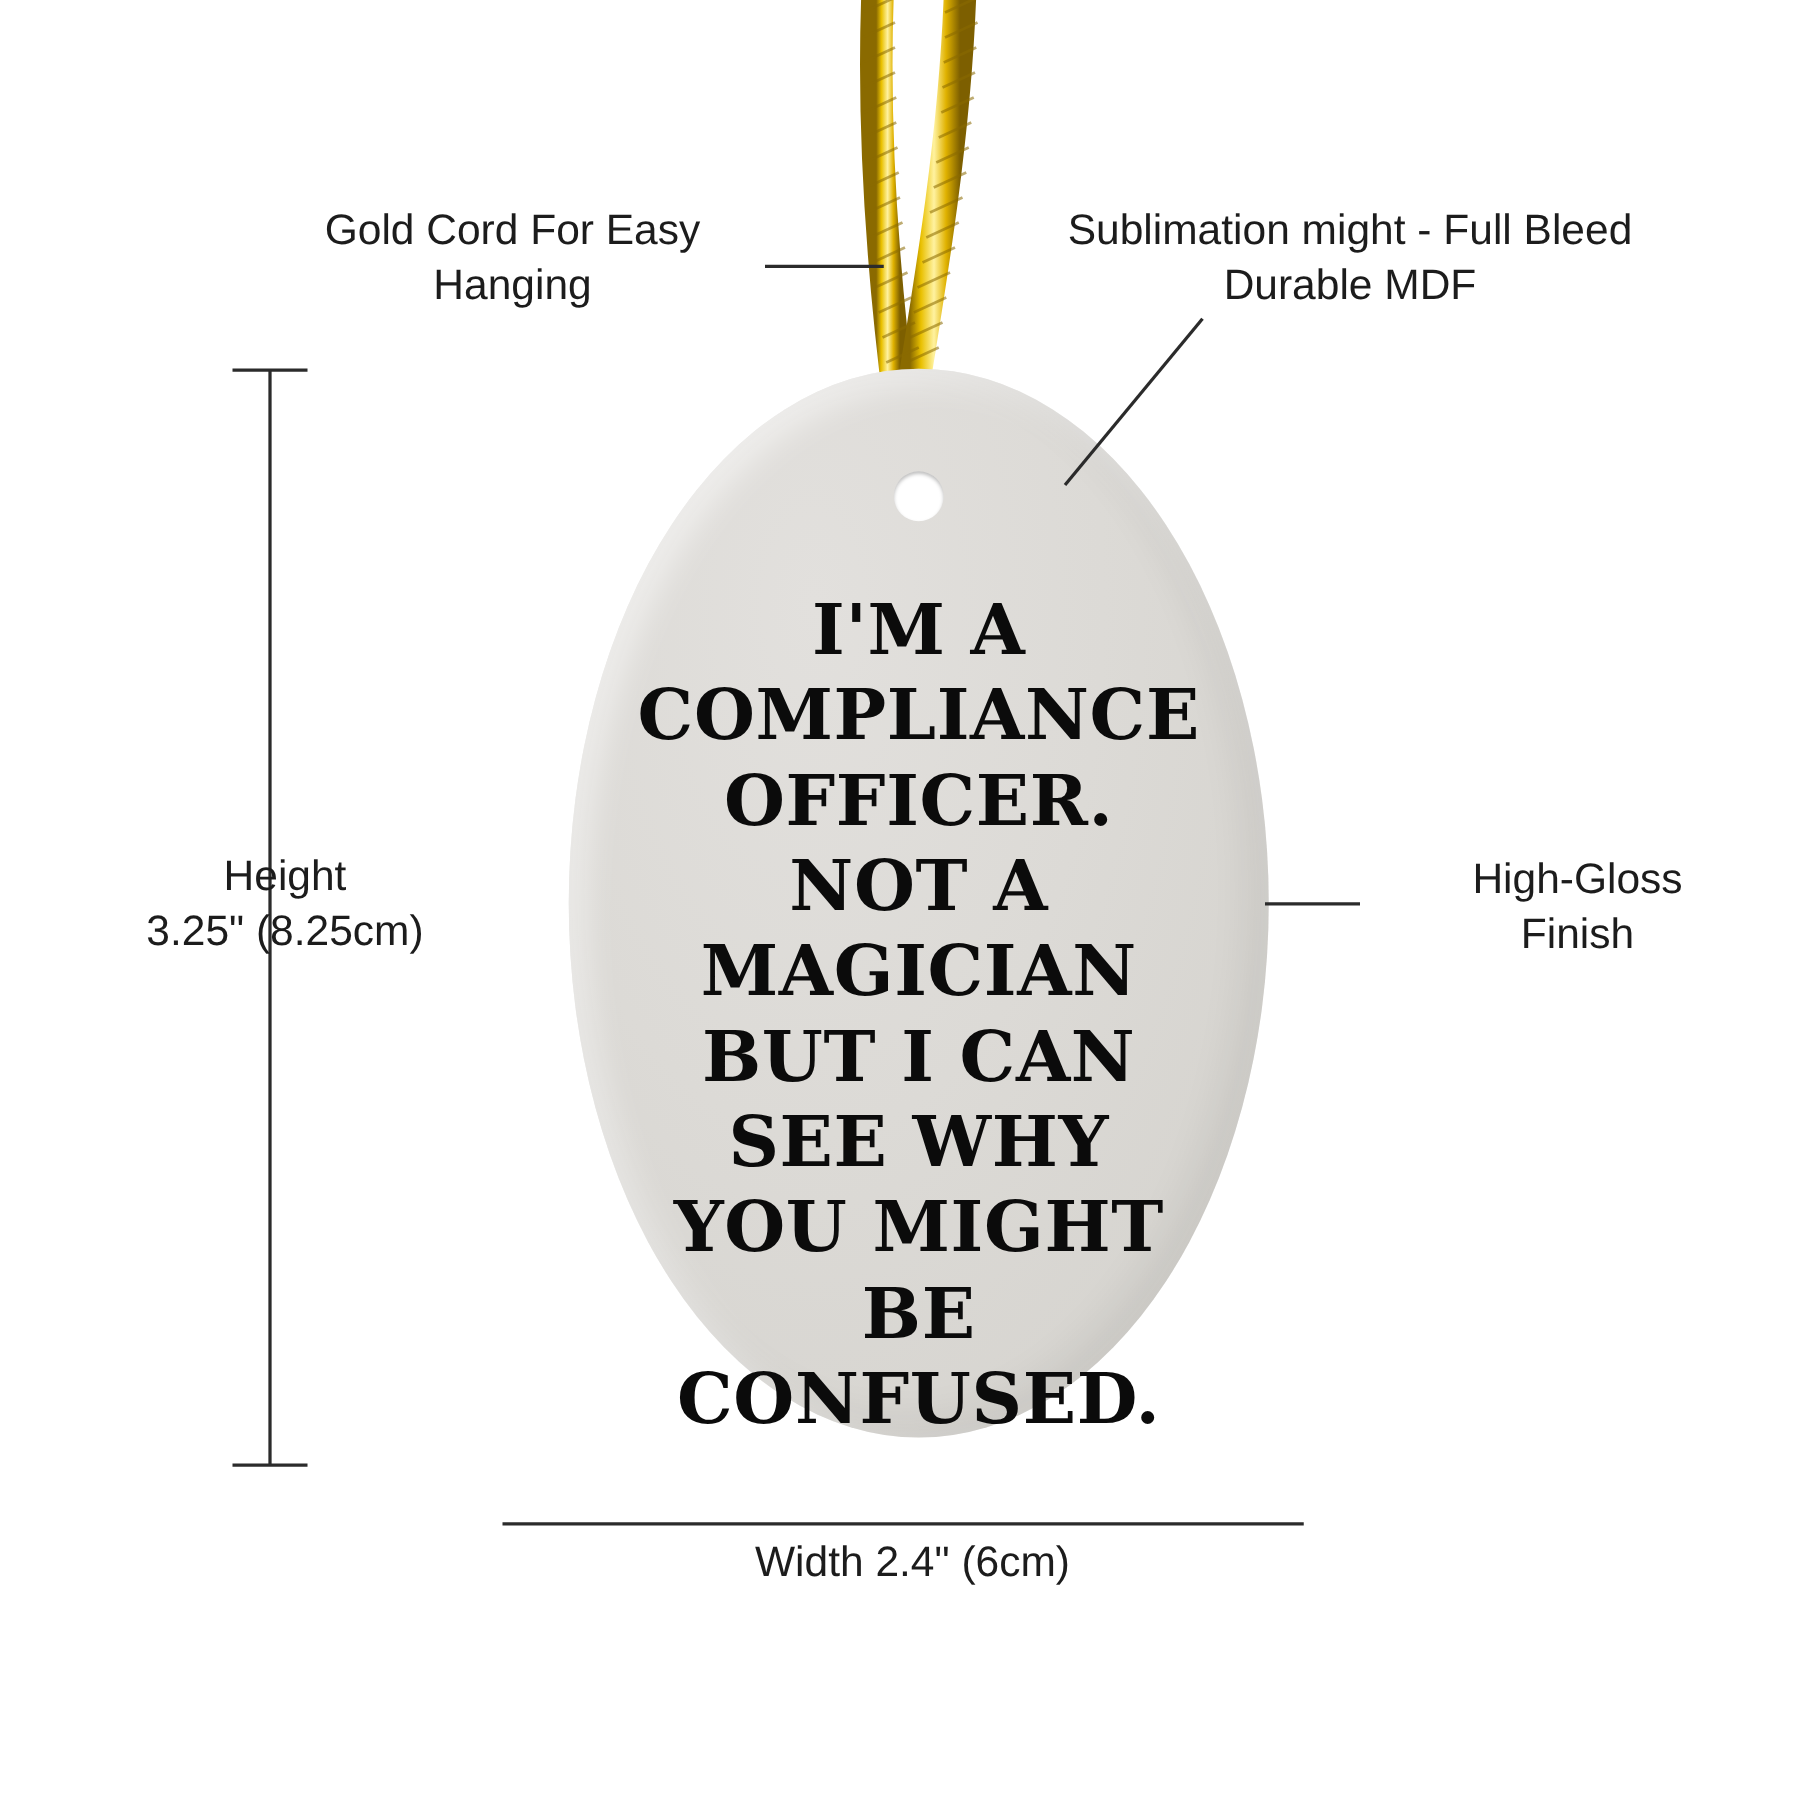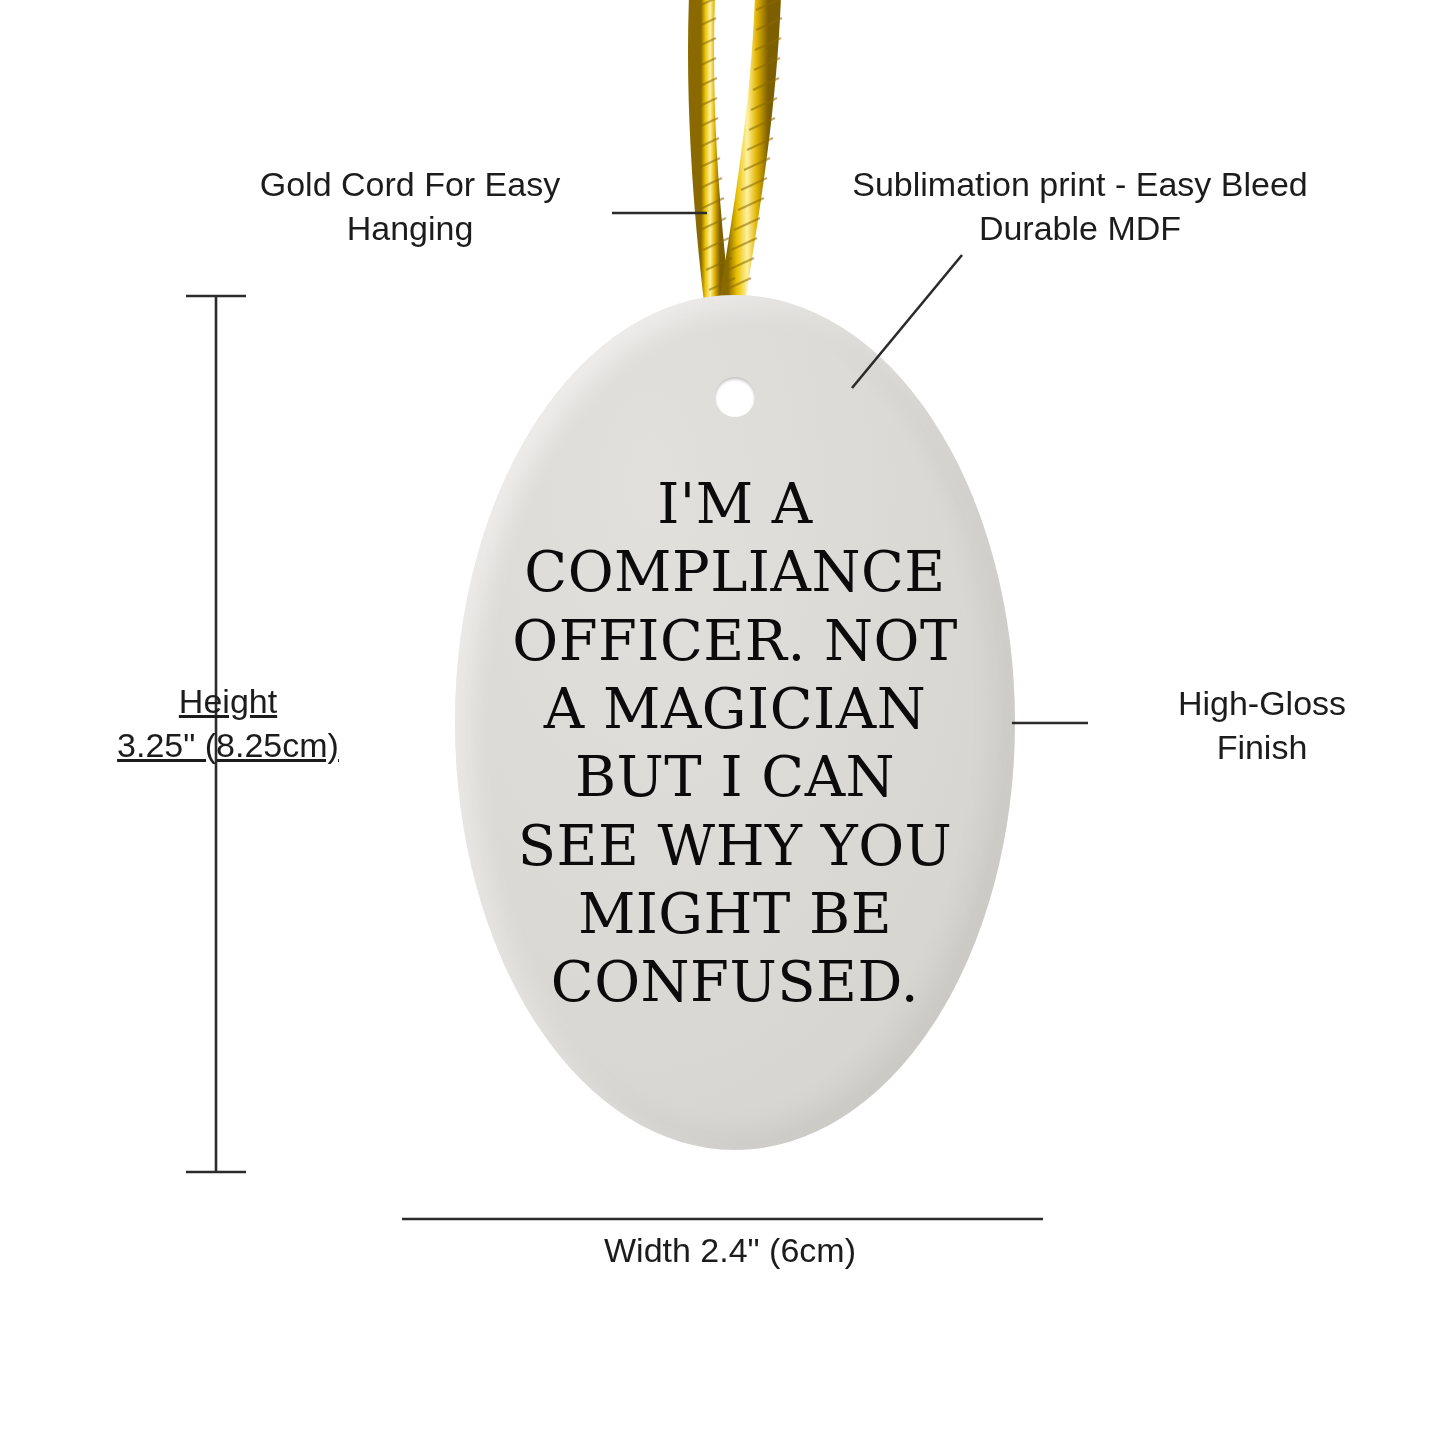--- a/index.html
+++ b/index.html
@@ -49,41 +49,41 @@
     background: #ffffff;
     box-shadow: inset 0 2px 3px rgba(0,0,0,0.25);
   }
   .ornament-text {
     position: absolute;
     left: 50px;
     right: 50px;
     top: 175px;
     text-align: center;
     font-family: "DejaVu Serif", serif;
-    font-weight: normal;
+    font-weight: bold;
     font-size: 56px;
     line-height: 1.22;
     letter-spacing: 0.5px;
     color: #0b0b0b;
     text-transform: uppercase;
   }
 
   
   .label {
     position: absolute;
     color: #1c1c1c;
     font-size: 34px;
     line-height: 1.28;
     text-align: center;
     white-space: pre-line;
   }
   #label-cord   { left: 210px;  top: 163px;  width: 400px; }
   #label-print  { left: 800px;  top: 163px;  width: 560px; text-align: center;}
   #label-gloss  { left: 1132px; top: 682px;  width: 260px; }
-  #label-height { left: 78px;   top: 680px;  width: 300px; text-decoration: underline; }
+  #label-height { left: 78px;   top: 680px;  width: 300px; }
   #label-width  { left: 520px;  top: 1229px; width: 420px; }
 
   
   #overlay {
     position: absolute;
     left: 0; top: 0;
     width: 1445px;
     height: 1445px;
     pointer-events: none;
   }
@@ -167,21 +167,21 @@
       <path d="M186 296 L246 296"></path>
       <path d="M216 296 L216 1172"></path>
       <path d="M186 1172 L246 1172"></path>
 
       <path d="M402 1219 L1043 1219"></path>
     </g>
   </svg>
 
   <div class="label" id="label-cord">Gold Cord For Easy
 Hanging</div>
-  <div class="label" id="label-print">Sublimation print - Easy Bleed
+  <div class="label" id="label-print">Sublimation might - Full Bleed
 Durable MDF</div>
   <div class="label" id="label-gloss">High-Gloss
 Finish</div>
   <div class="label" id="label-height">Height
 3.25" (8.25cm)</div>
   <div class="label" id="label-width">Width 2.4" (6cm)</div>
 
 </div>
 
 </body></html>

